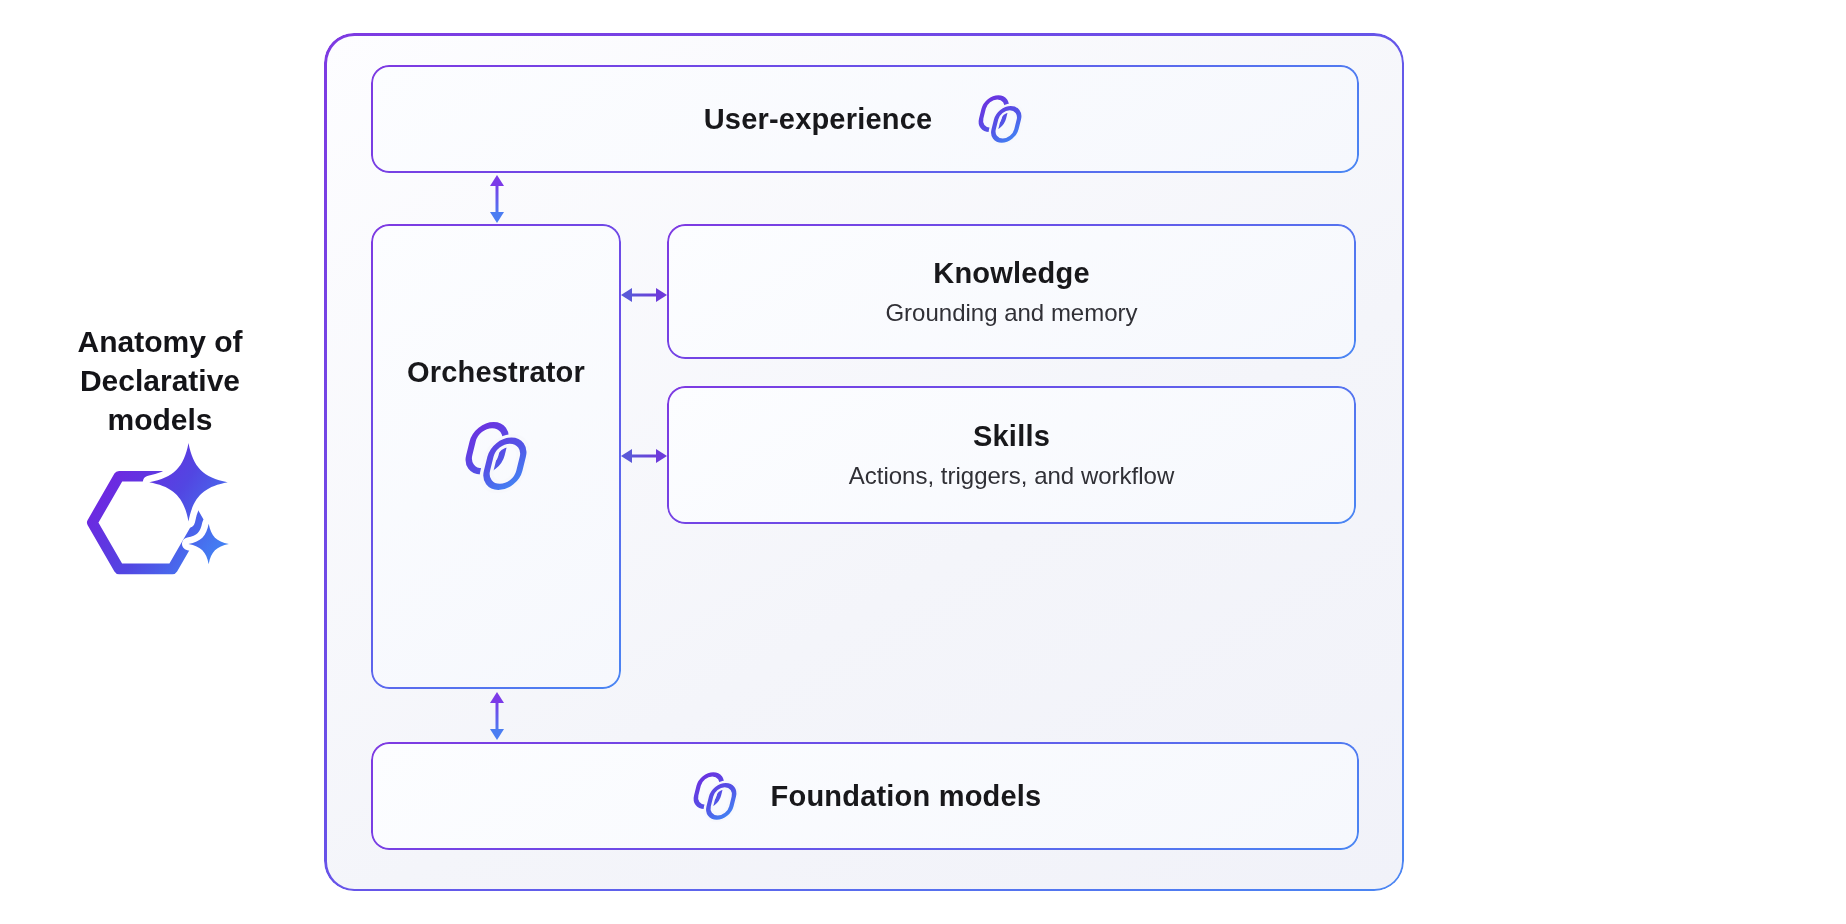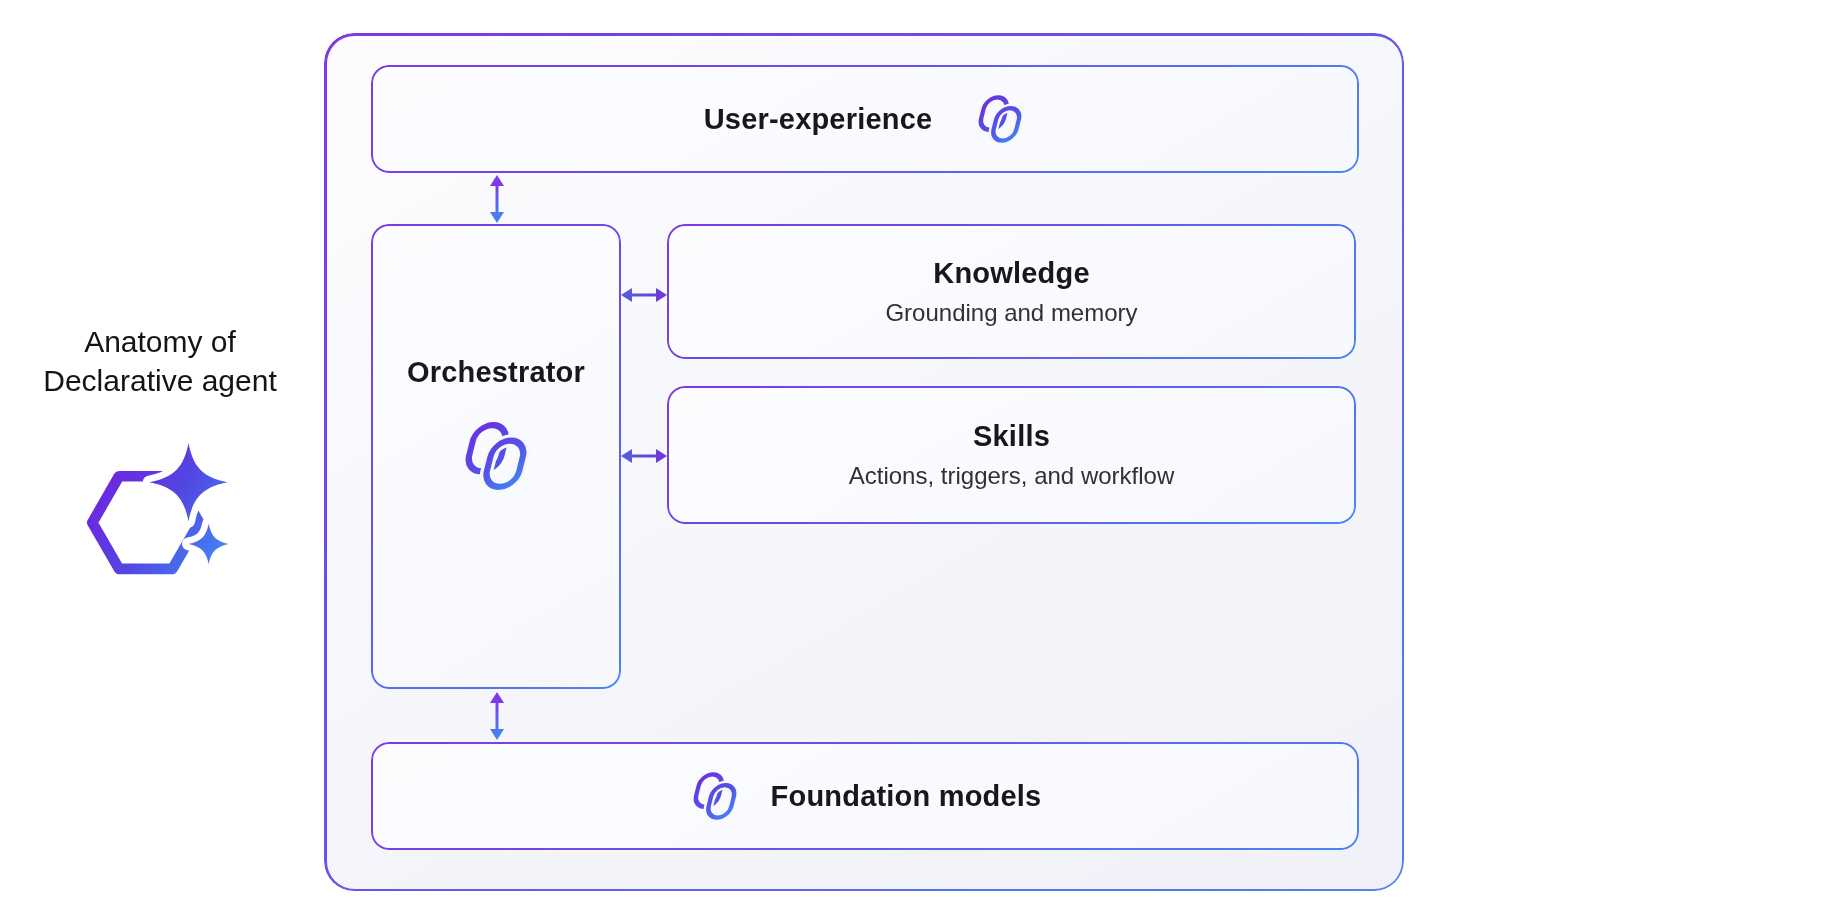--- a/index.html
+++ b/index.html
@@ -34,21 +34,21 @@
   .ux-box{left:47px;top:32px;width:988px;height:108px;flex-direction:row;gap:42px;}
   .orch-box{left:47px;top:191px;width:250px;height:465px;justify-content:flex-start;padding-top:132px;box-sizing:border-box;gap:30px;}
   .knowledge-box{left:343px;top:191px;width:689px;height:135px;gap:9px;}
   .skills-box{left:343px;top:353px;width:689px;height:138px;gap:9px;}
   .fm-box{left:47px;top:709px;width:988px;height:108px;flex-direction:row;gap:30px;}
   
   .title{font-size:29px;font-weight:700;color:#18181b;letter-spacing:.2px;}
   .subtitle{font-size:24px;font-weight:400;color:#303036;}
   .caption{
     position:absolute;left:24px;top:322px;width:272px;
-    text-align:center;font-size:30px;line-height:39px;font-weight:400;color:#141418;
+    text-align:center;font-size:30px;line-height:39px;font-weight:700;color:#141418;
   }
   
   .cp{width:52px;height:52px;flex:0 0 auto;}
   .cp-lg{width:74px;height:74px;}
   .cp-ring{fill:none;stroke:url(#cpGrad);stroke-width:8;}
   .cp-halo{fill:none;stroke:#f7f8fc;stroke-width:17;}
   .agent-badge{position:absolute;left:84px;top:436px;width:152px;height:147px;}
   .ag-hex{fill:none;stroke:url(#agGrad);stroke-width:9;stroke-linejoin:round;}
   .ag-star-halo{fill:#ffffff;stroke:#ffffff;stroke-width:11;stroke-linejoin:round;}
   .ag-star{fill:url(#agGrad);}
@@ -75,21 +75,21 @@
     </linearGradient>
     <linearGradient id="hArr" gradientUnits="userSpaceOnUse" x1="8" y1="13" x2="38" y2="13">
       <stop offset="0" stop-color="#5a58d8"></stop>
         <stop offset="1" stop-color="#6d3bda"></stop>
     </linearGradient>
   </defs>
 </svg>
 
 <div class="caption">
   <div>Anatomy of</div>
-  <div>Declarative agent</div>
+  <div>Declarative models</div>
 </div>
 
 <svg class="agent-badge" viewBox="0 0 128 122" aria-hidden="true">
   <path class="ag-hex" d="M29.5 33 H74.5 L97 72 L74.5 111 H29.5 L7 72 Z"></path>
   <path class="ag-star-halo" d="M88 5 C91.9 25.5 100.5 34.1 121 38 C100.5 41.9 91.9 50.5 88 71 C84.1 50.5 75.5 41.9 55 38 C75.5 34.1 84.1 25.5 88 5 Z"></path>
   <path class="ag-star" d="M88 5 C91.9 25.5 100.5 34.1 121 38 C100.5 41.9 91.9 50.5 88 71 C84.1 50.5 75.5 41.9 55 38 C75.5 34.1 84.1 25.5 88 5 Z"></path>
   <path class="ag-star-halo" d="M105 73 C107 83.5 111.5 88 122 90 C111.5 92 107 96.5 105 107 C103 96.5 98.5 92 88 90 C98.5 88 103 83.5 105 73 Z"></path>
   <path class="ag-star" d="M105 73 C107 83.5 111.5 88 122 90 C111.5 92 107 96.5 105 107 C103 96.5 98.5 92 88 90 C98.5 88 103 83.5 105 73 Z"></path>
 </svg>
 

